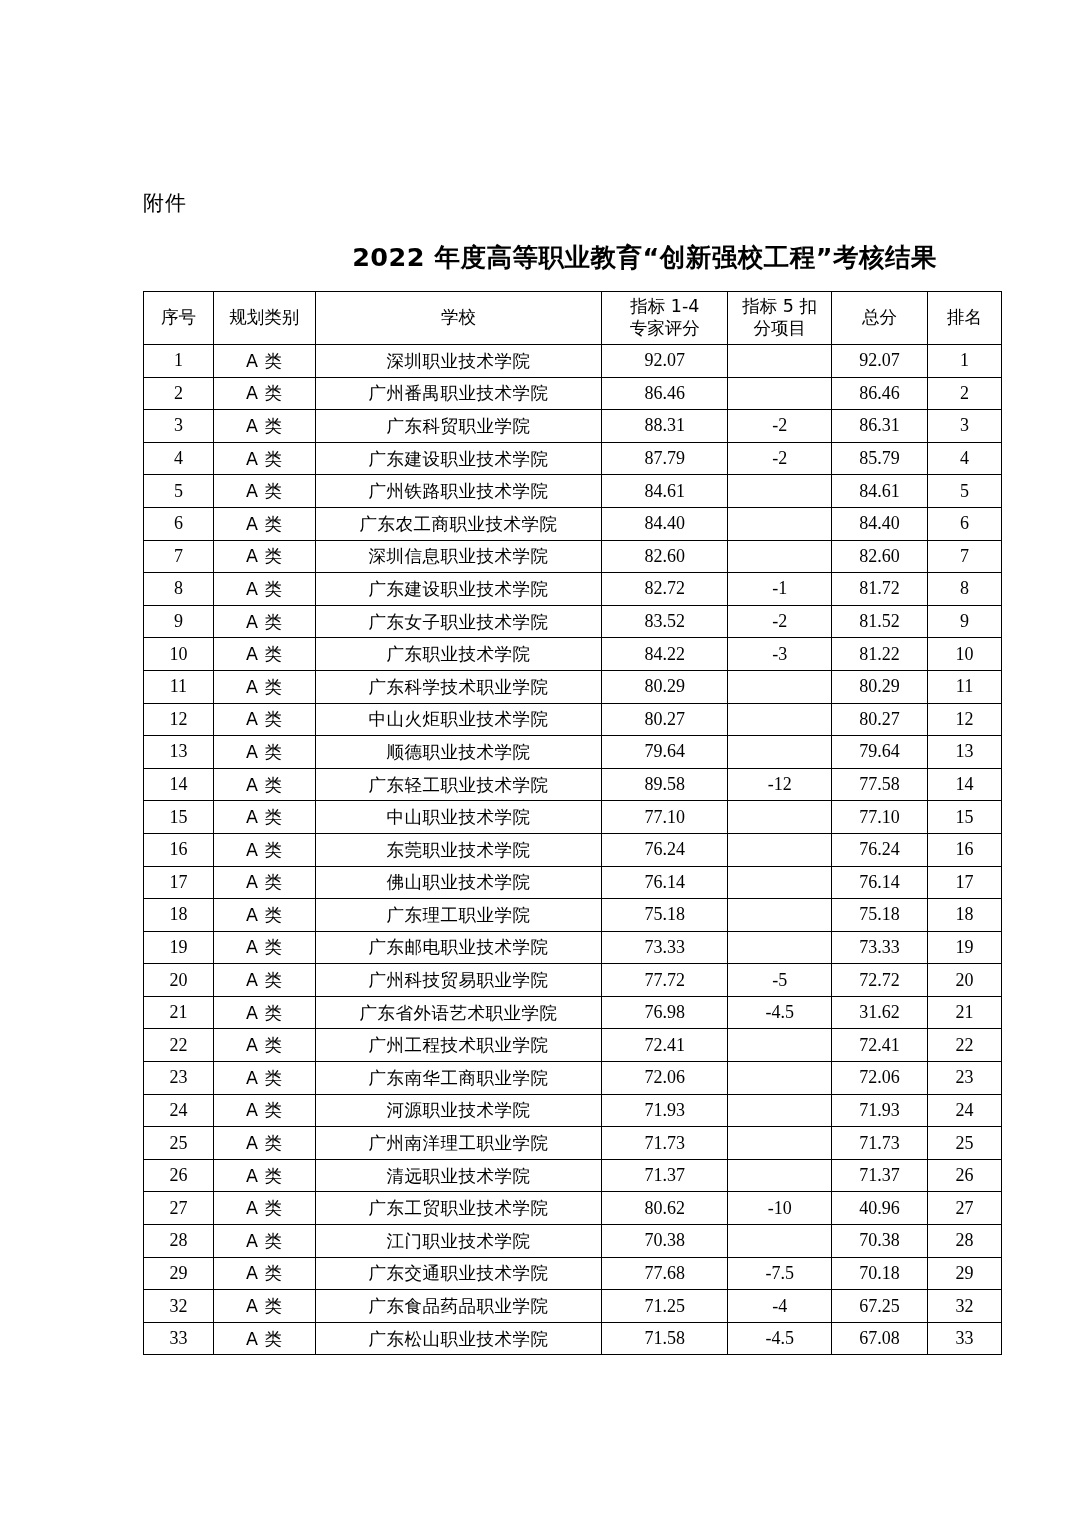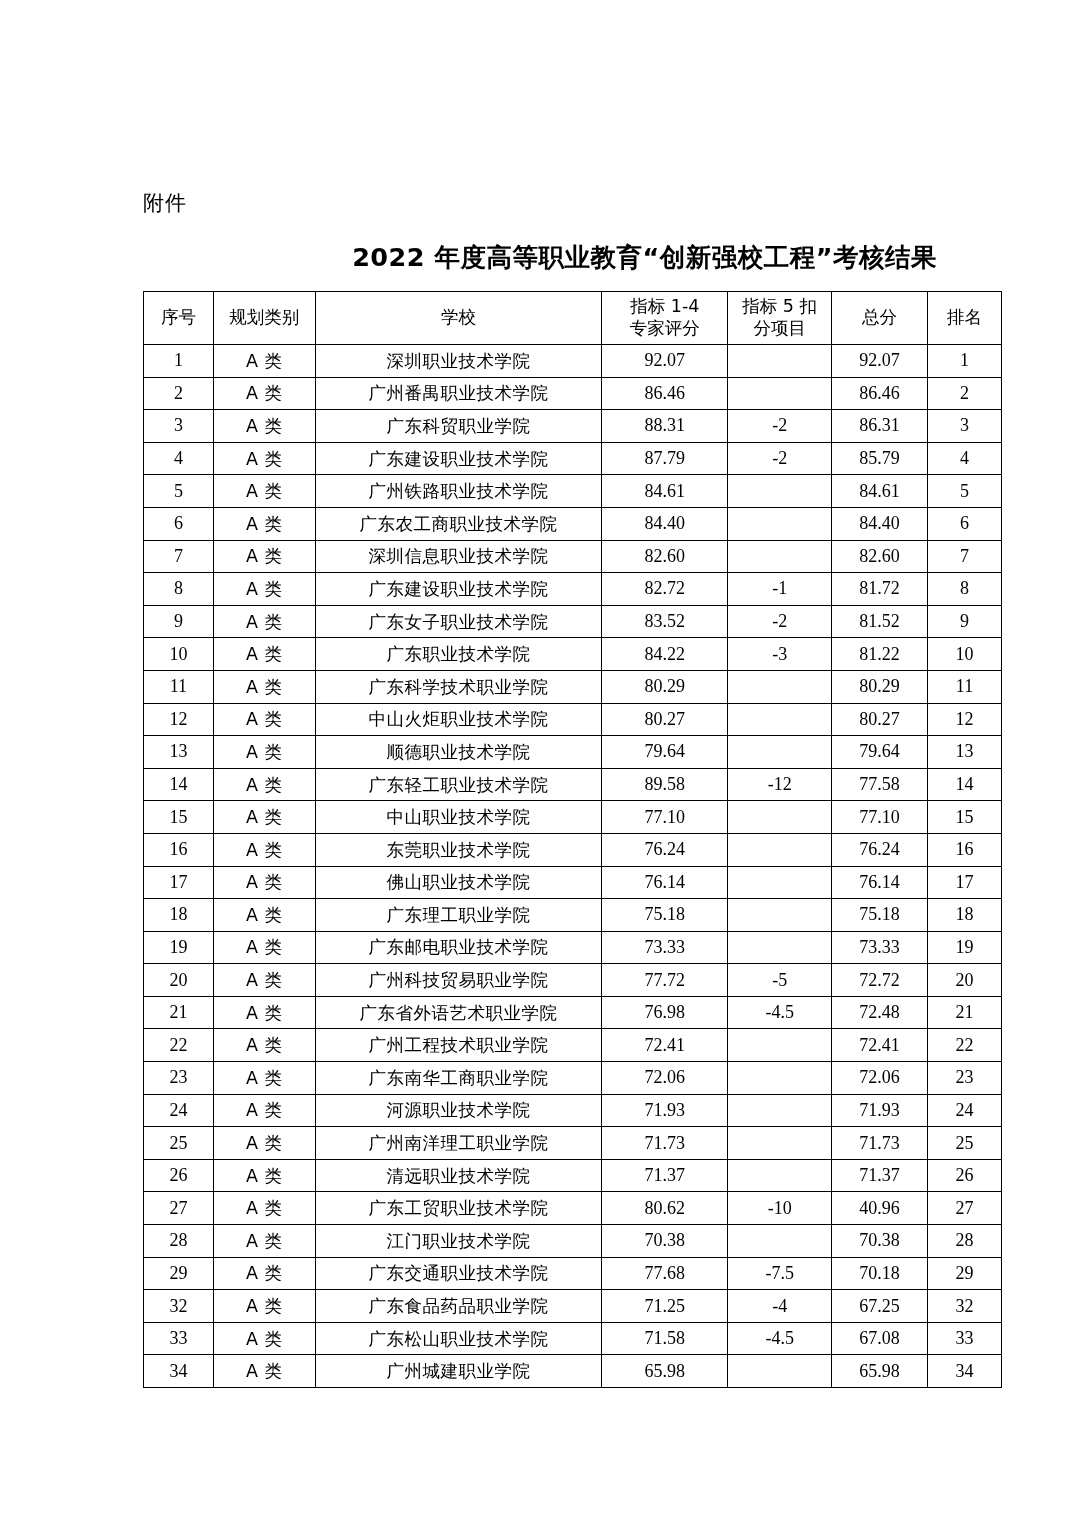--- a/index.html
+++ b/index.html
@@ -313,21 +313,21 @@
           <td>-5</td>
           <td>72.72</td>
           <td>20</td>
         </tr>
         <tr>
           <td>21</td>
           <td class="cn">A 类</td>
           <td class="cn">广东省外语艺术职业学院</td>
           <td>76.98</td>
           <td>-4.5</td>
-          <td>72.48</td>
+          <td>31.62</td>
           <td>21</td>
         </tr>
         <tr>
           <td>22</td>
           <td class="cn">A 类</td>
           <td class="cn">广州工程技术职业学院</td>
           <td>72.41</td>
           <td></td>
           <td>72.41</td>
           <td>22</td>
@@ -406,25 +406,16 @@
         </tr>
         <tr>
           <td>33</td>
           <td class="cn">A 类</td>
           <td class="cn">广东松山职业技术学院</td>
           <td>71.58</td>
           <td>-4.5</td>
           <td>67.08</td>
           <td>33</td>
         </tr>
-        <tr>
-          <td>34</td>
-          <td class="cn">A 类</td>
-          <td class="cn">广州城建职业学院</td>
-          <td>65.98</td>
-          <td></td>
-          <td>65.98</td>
-          <td>34</td>
-        </tr>
       </tbody>
   </table>
 
 </div>
 
 </body></html>

